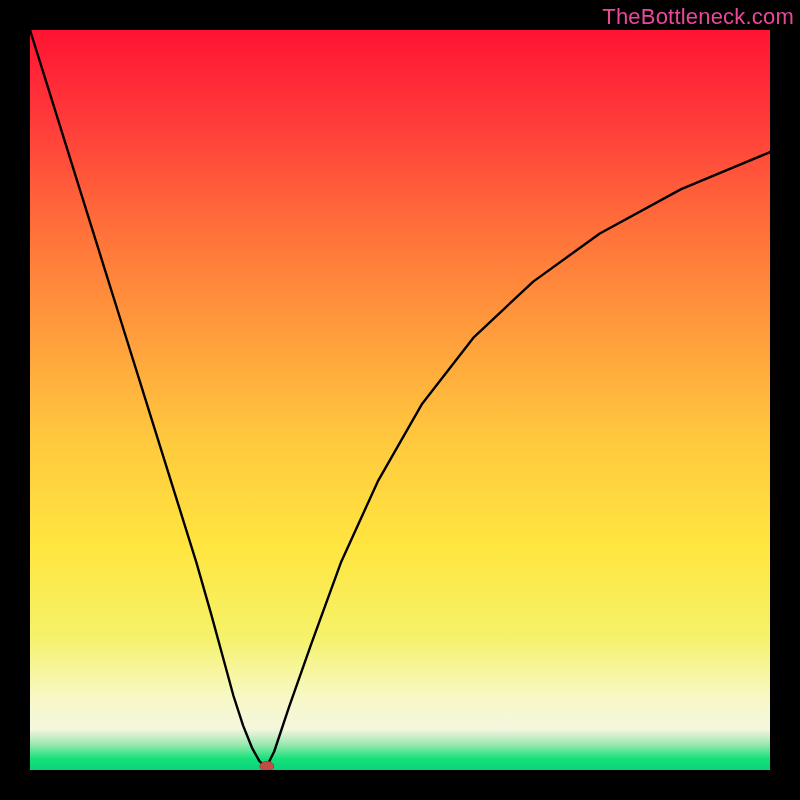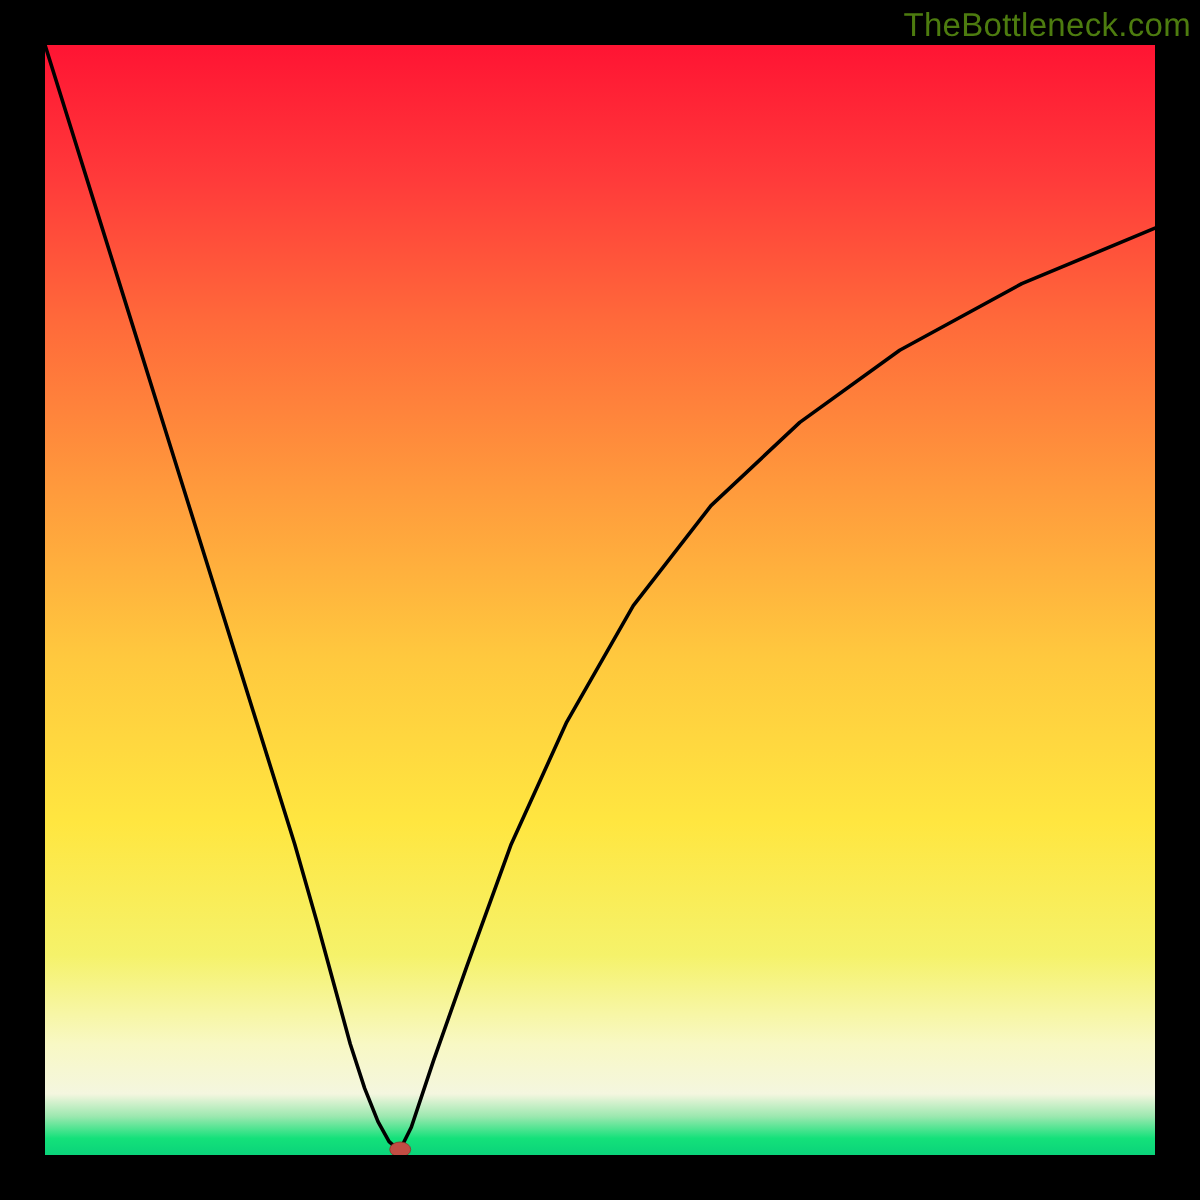--- a/index.html
+++ b/index.html
@@ -22,21 +22,21 @@
     left: 30px;
     top: 30px;
     width: 740px;
     height: 740px;
     overflow: hidden;
   }
   .watermark {
     position: absolute;
     top: 4px;
     right: 6px;
-    color: #4d7c0f;
+    color: #ec4899;
     font-size: 22px;
     font-weight: 500;
     letter-spacing: 0.2px;
     user-select: none;
   }
   svg { display: block; }
 </style>
 </head>
 <body>
 

